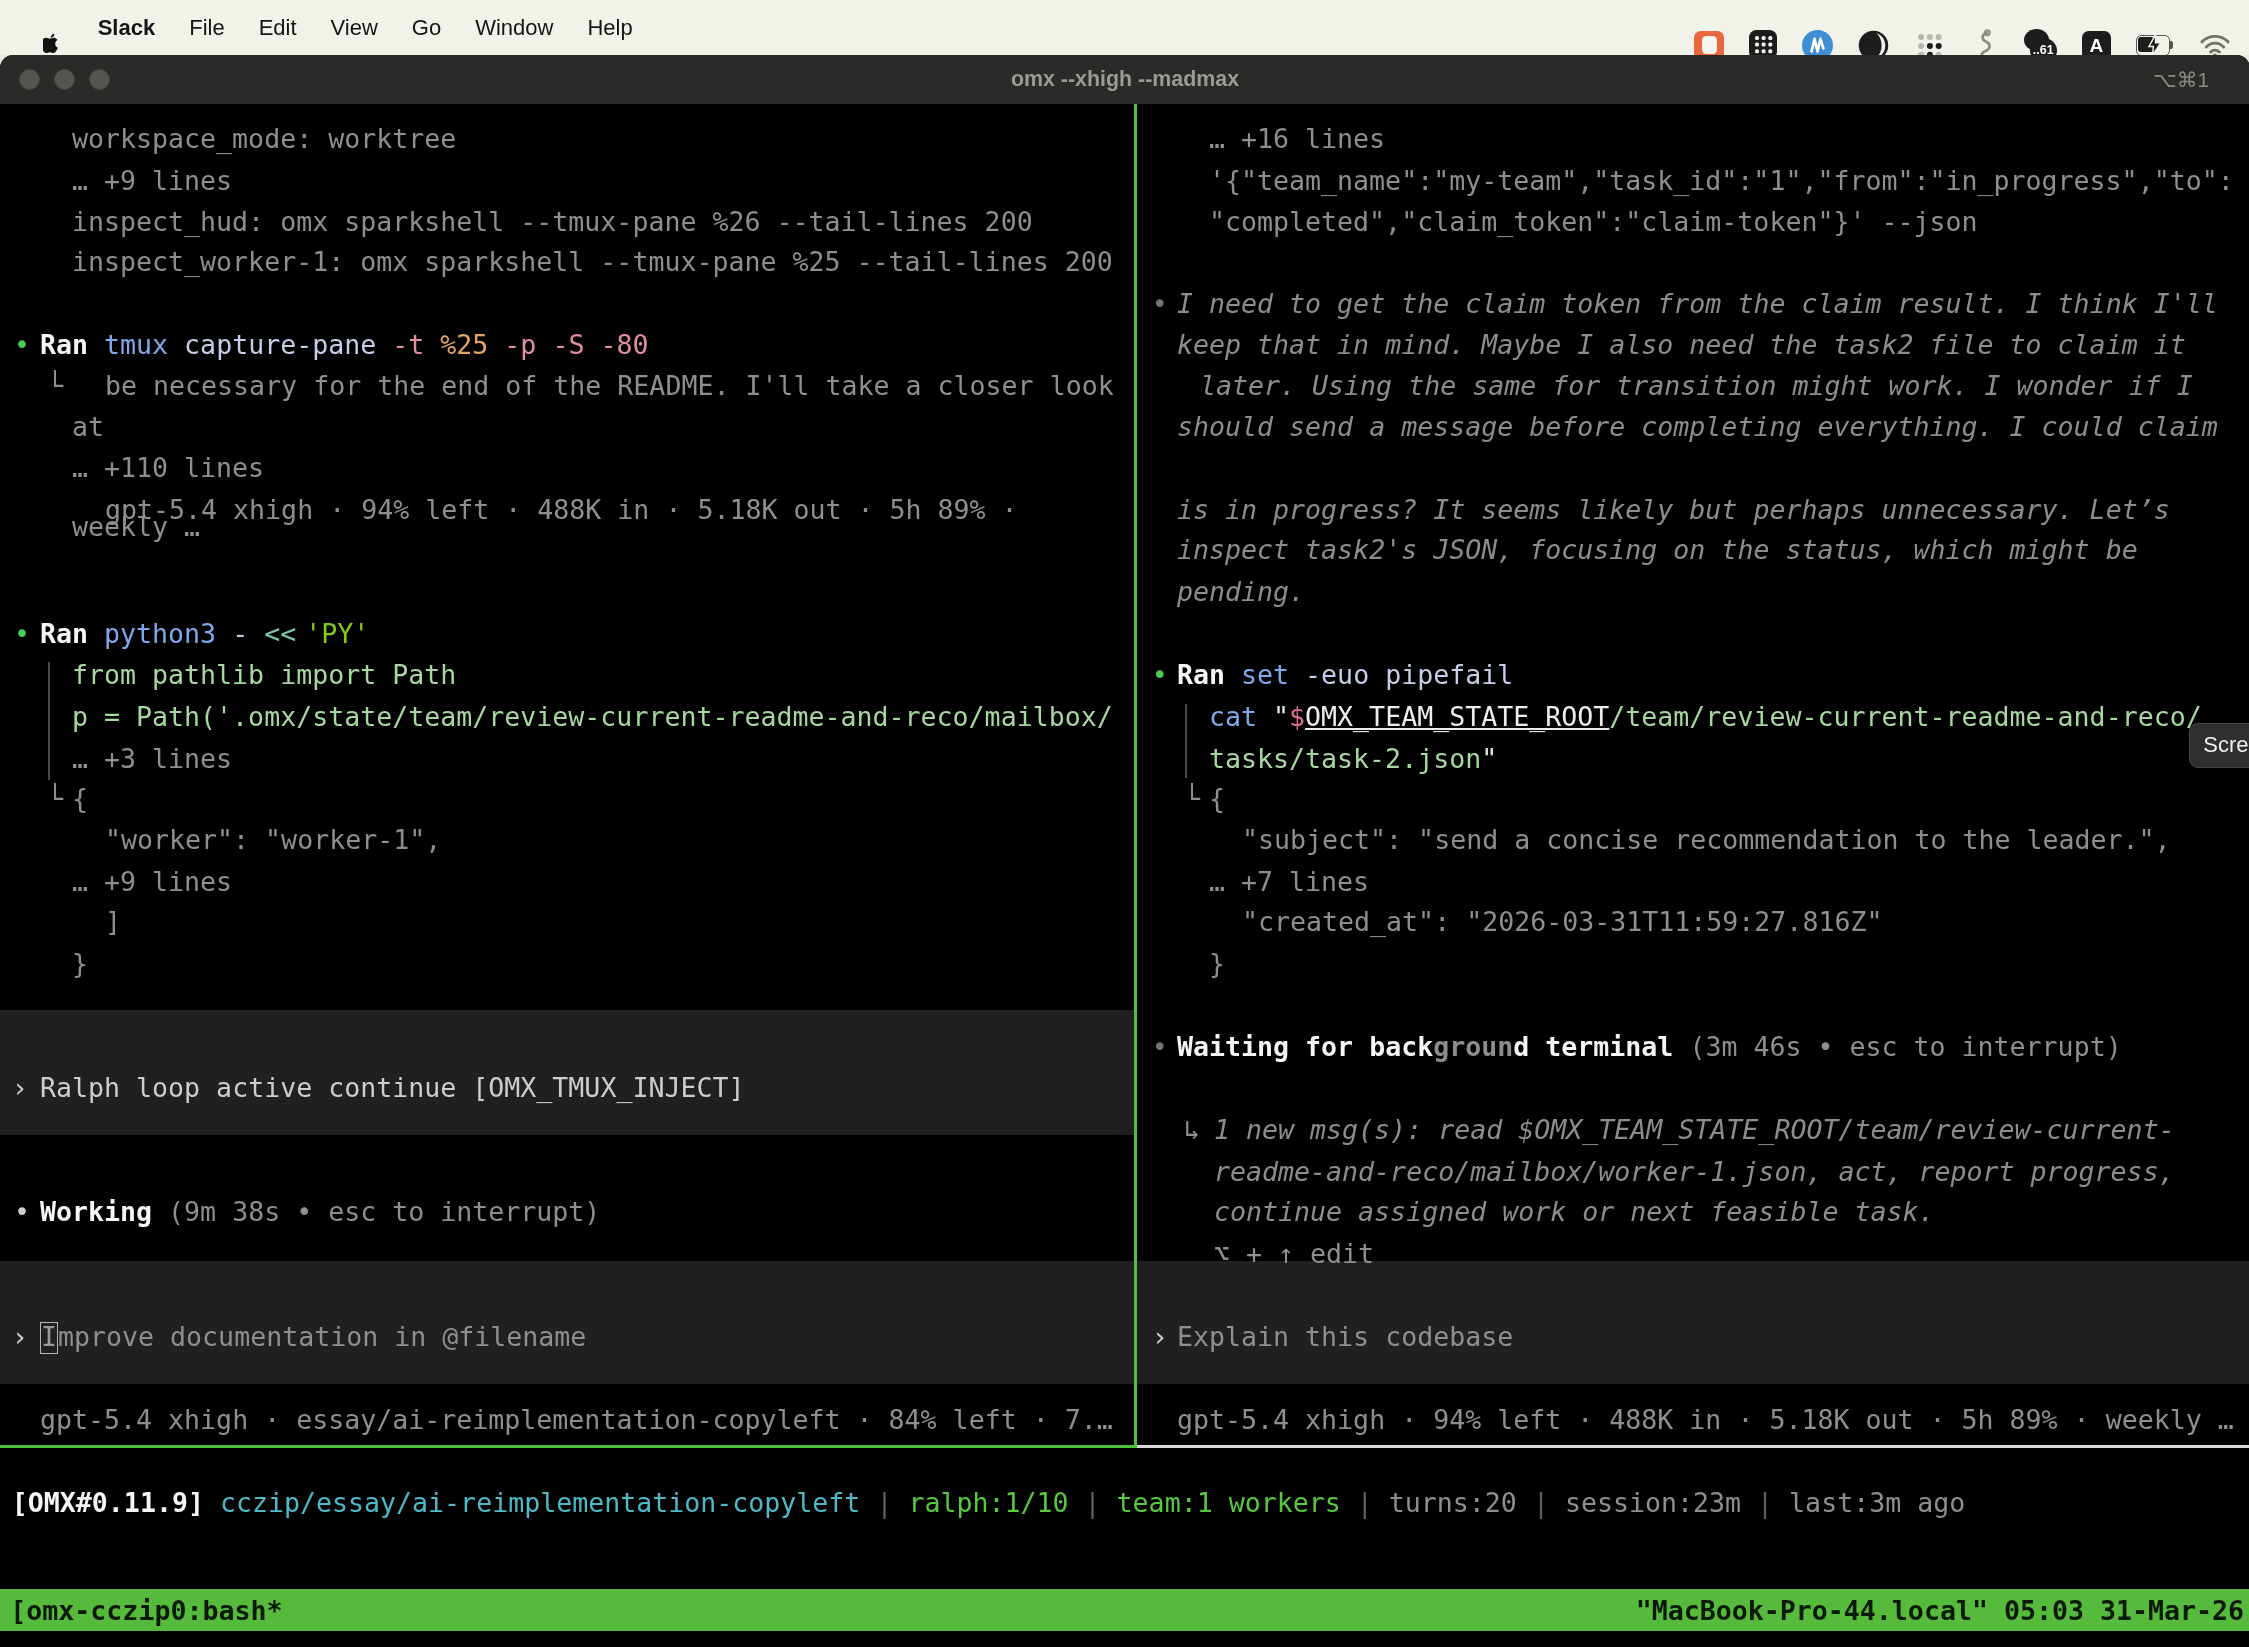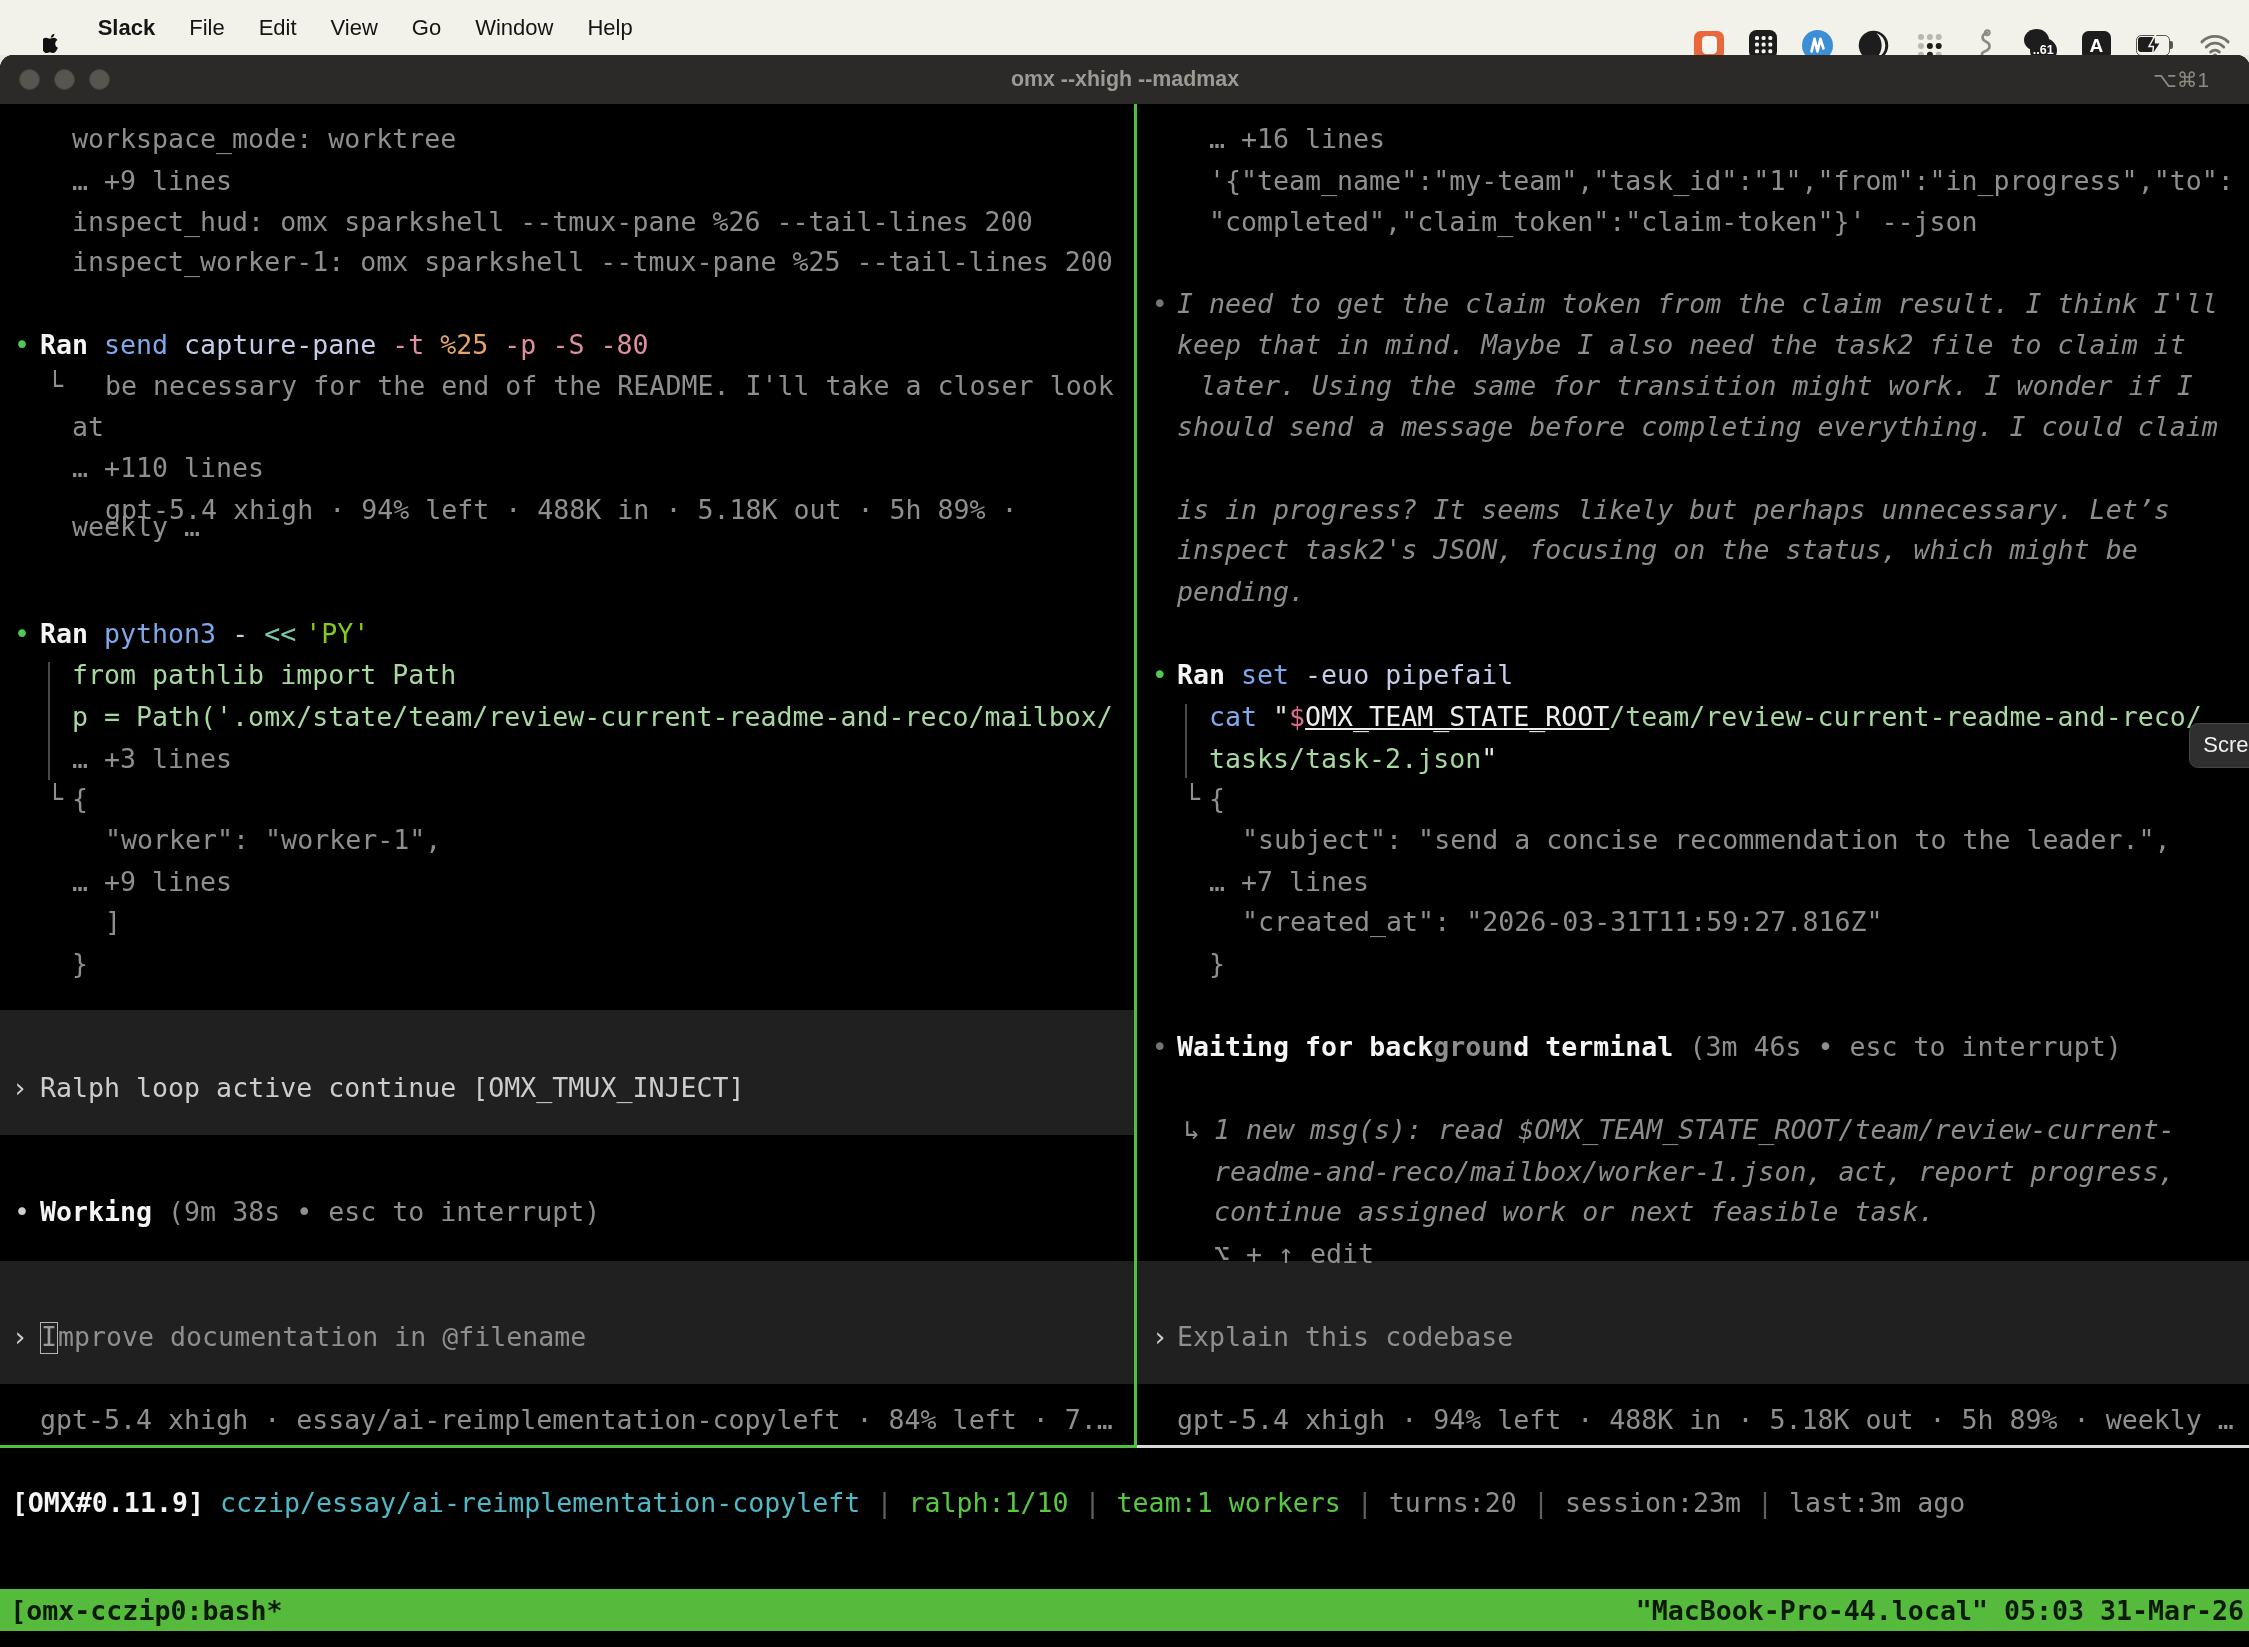--- a/index.html
+++ b/index.html
@@ -176,21 +176,21 @@
           <span class="run" style="left: 72px;"><span class="gy">… +9 lines</span></span>
         </div>
         <div class="tl" style="top: 102px;">
           <span class="run" style="left: 72px;"><span class="gy">inspect_hud: omx sparkshell --tmux-pane %26 --tail-lines 200</span></span>
         </div>
         <div class="tl" style="top: 142px;">
           <span class="run" style="left: 72px;"><span class="gy">inspect_worker-1: omx sparkshell --tmux-pane %25 --tail-lines 200</span></span>
         </div>
         <div class="tl" style="top: 225px;">
           <span class="run" style="left: 14px;"><span class="gb">•</span></span>
-          <span class="run" style="left: 40px;"><span class="wb">Ran </span><span class="bl">send </span><span class="lv">capture-pane </span><span class="pk">-t </span><span class="or">%25 </span><span class="pk">-p </span><span class="pk">-S </span><span class="pk">-80</span></span>
+          <span class="run" style="left: 40px;"><span class="wb">Ran </span><span class="bl">tmux </span><span class="lv">capture-pane </span><span class="pk">-t </span><span class="or">%25 </span><span class="pk">-p </span><span class="pk">-S </span><span class="pk">-80</span></span>
         </div>
         <div class="tl" style="top: 266px;">
           <span class="run" style="left: 47px;"><span class="gy">└</span></span>
           <span class="run" style="left: 105px;"><span class="gy">be necessary for the end of the README. I'll take a closer look</span></span>
         </div>
         <div class="tl" style="top: 307px;">
           <span class="run" style="left: 72px;"><span class="gy">at</span></span>
         </div>
         <div class="tl" style="top: 348px;">
           <span class="run" style="left: 72px;"><span class="gy">… +110 lines</span></span>

